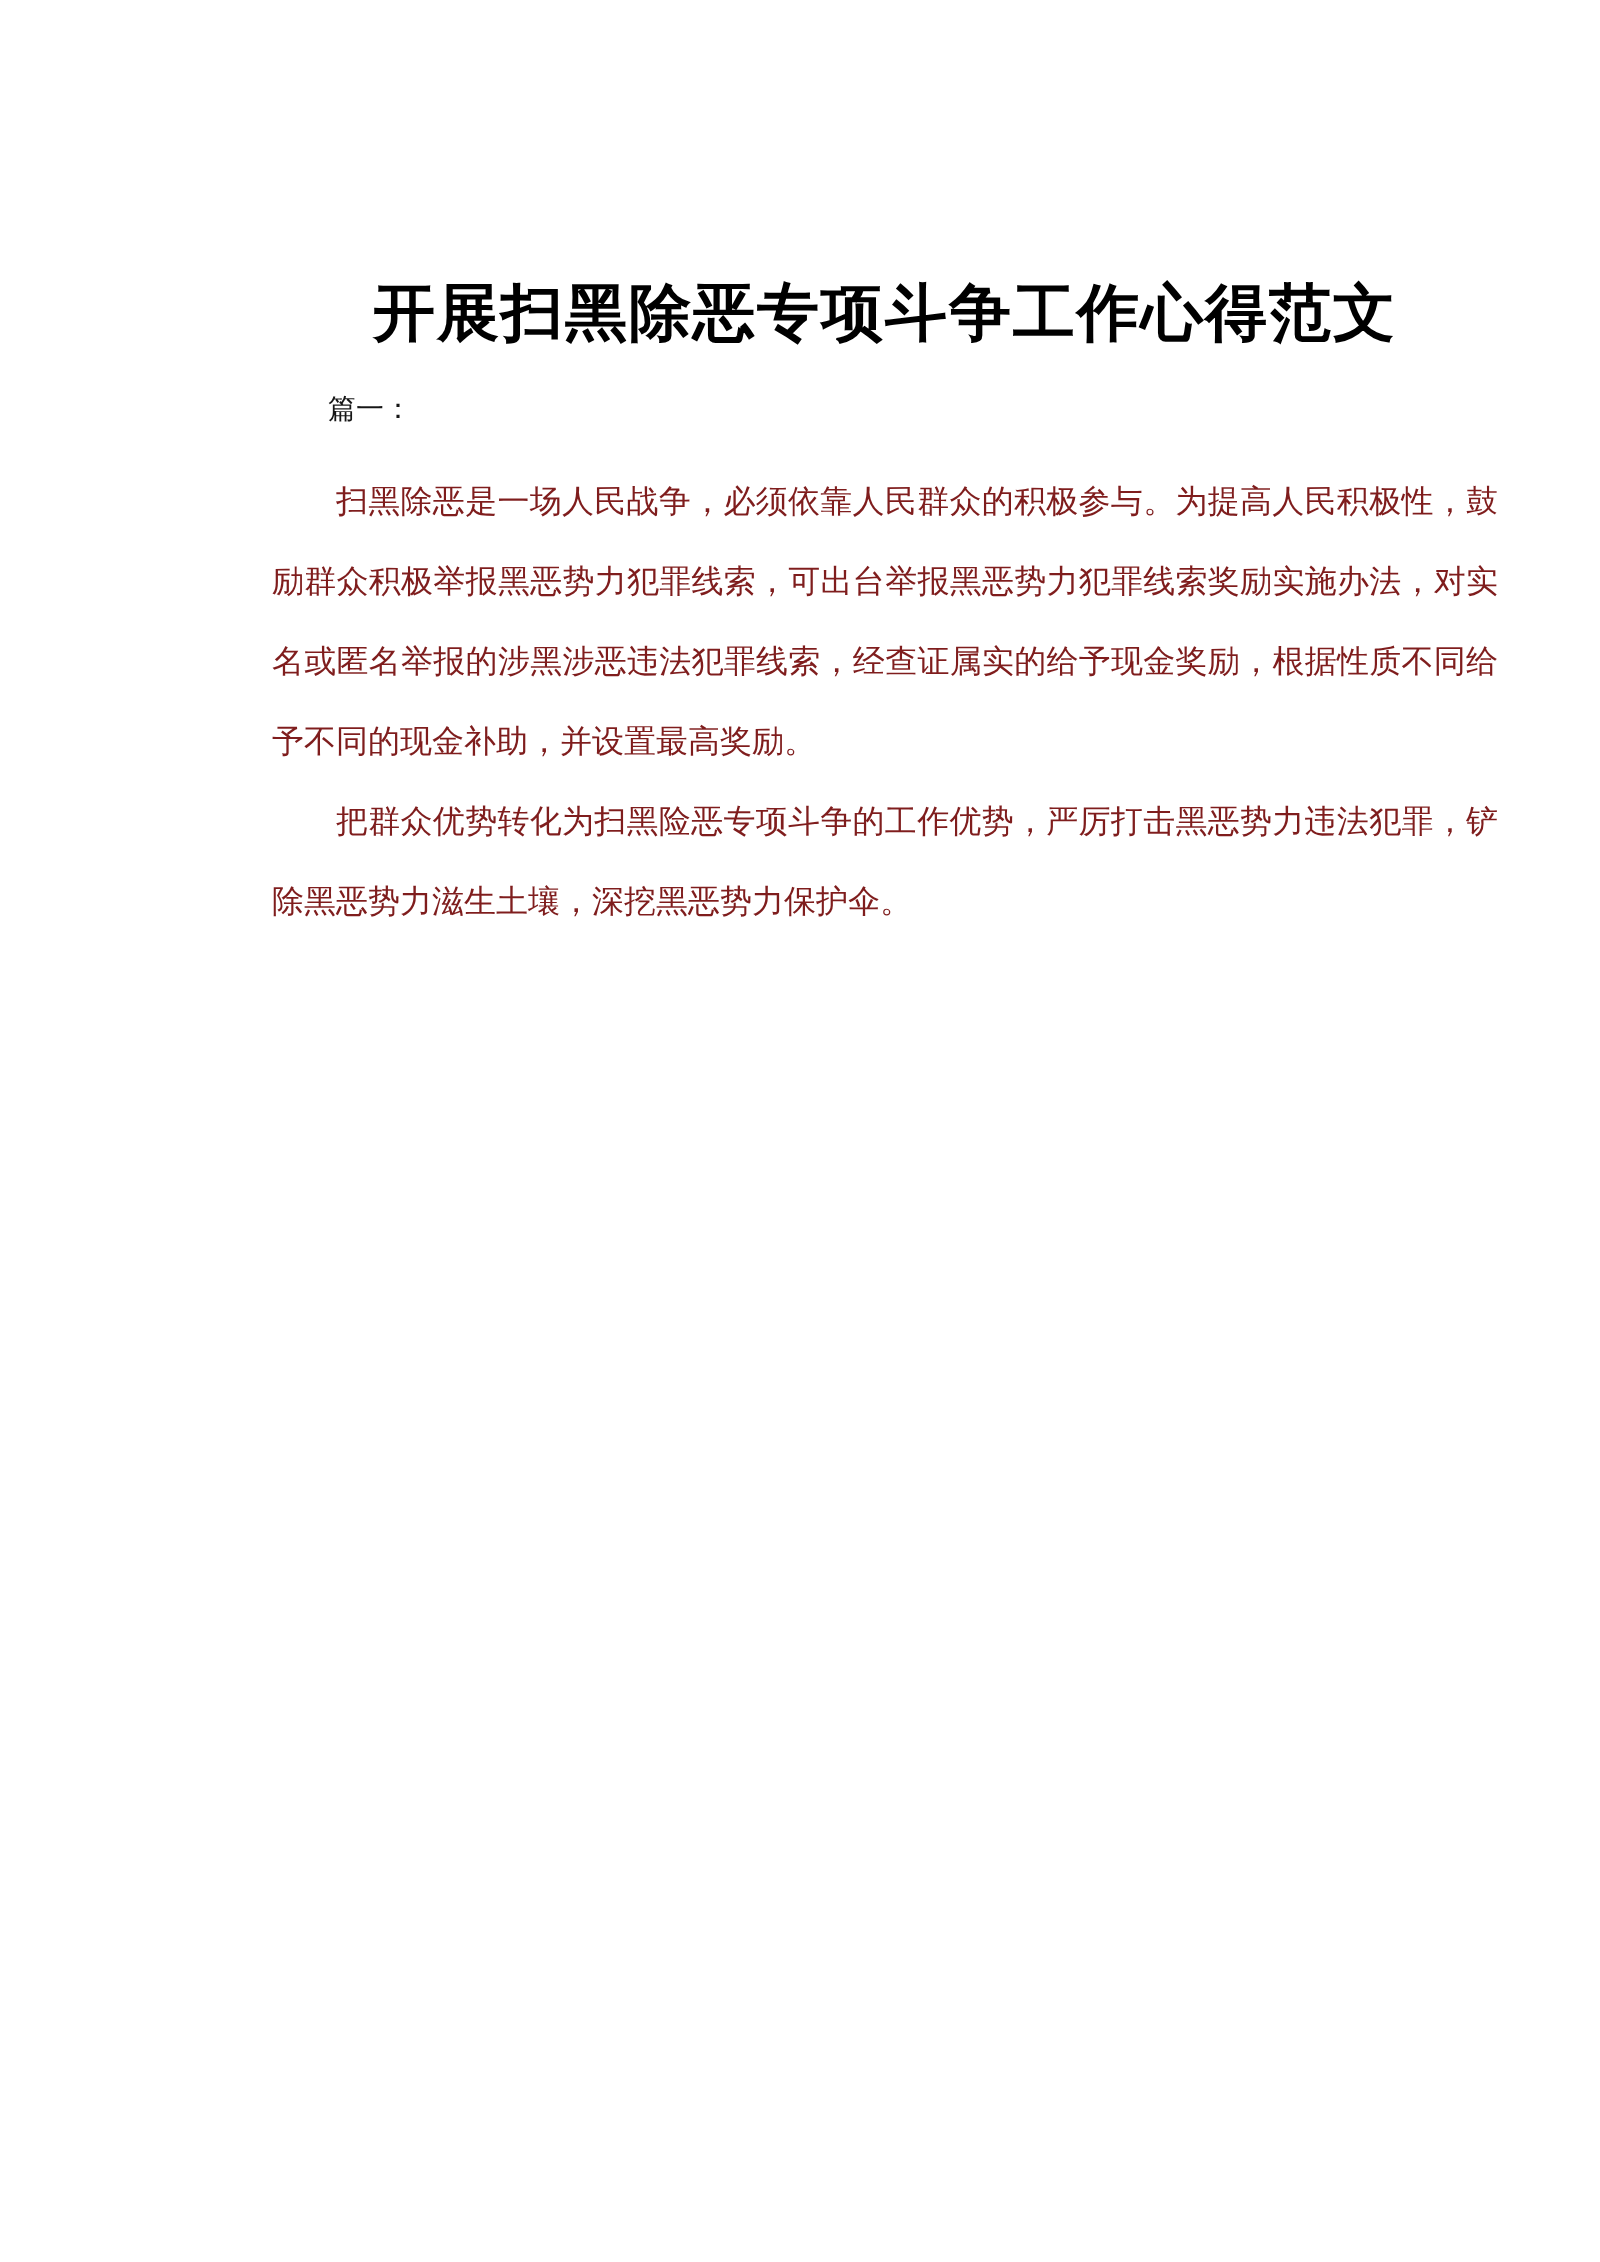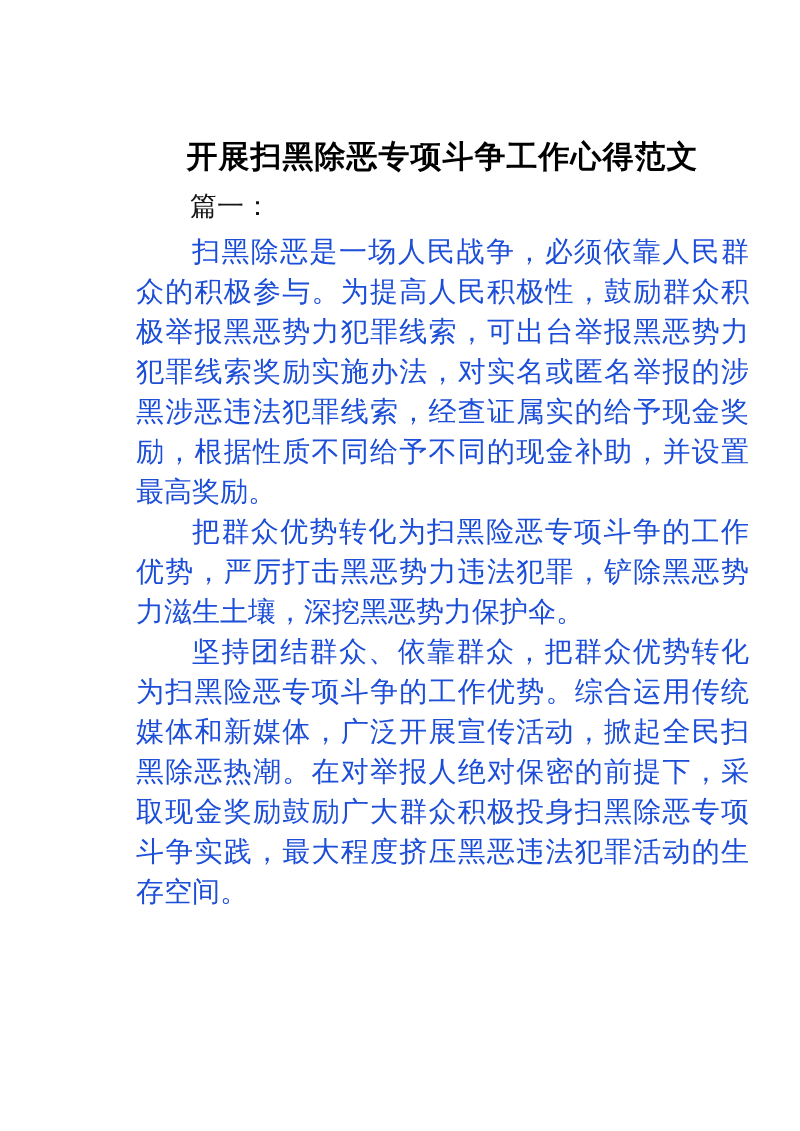--- a/index.html
+++ b/index.html
@@ -27,33 +27,33 @@
     margin: 0 0 8px 0;
     font-size: 31px;
     line-height: 42px;
     font-weight: 700;
     text-align: center;
     color: #000000;
     letter-spacing: 1px;
   }
   .section-label {
     margin: 0 0 6px 0;
-    font-size: 27px;
+    font-size: 14px;
     line-height: 40px;
     text-indent: 2em;
     color: #161616;
   }
   .body-para {
     margin: 0;
-    font-size: 28px;
+    font-size: 16px;
     line-height: 40px;
     text-indent: 2em;
     text-align: justify;
     text-justify: inter-ideograph;
-    color: #1d4ed8;
+    color: #7f1d1d;
   }
   .footer {
     position: absolute;
     left: 104px;
     top: 1036px;
     width: 613px;
     text-align: center;
     font-size: 17px;
     line-height: 24px;
     color: #2e2e2e;
@@ -61,15 +61,14 @@
 </style>
 </head>
 <body>
 
 <div class="page">
   <div class="content">
     <h1 class="doc-title">开展扫黑除恶专项斗争工作心得范文</h1>
     <div class="section-label">篇一：</div>
     <p class="body-para">扫黑除恶是一场人民战争，必须依靠人民群众的积极参与。为提高人民积极性，鼓励群众积极举报黑恶势力犯罪线索，可出台举报黑恶势力犯罪线索奖励实施办法，对实名或匿名举报的涉黑涉恶违法犯罪线索，经查证属实的给予现金奖励，根据性质不同给予不同的现金补助，并设置最高奖励。</p>
     <p class="body-para">把群众优势转化为扫黑险恶专项斗争的工作优势，严厉打击黑恶势力违法犯罪，铲除黑恶势力滋生土壤，深挖黑恶势力保护伞。</p>
-    <p class="body-para">坚持团结群众、依靠群众，把群众优势转化为扫黑险恶专项斗争的工作优势。综合运用传统媒体和新媒体，广泛开展宣传活动，掀起全民扫黑除恶热潮。在对举报人绝对保密的前提下，采取现金奖励鼓励广大群众积极投身扫黑除恶专项斗争实践，最大程度挤压黑恶违法犯罪活动的生存空间。</p>
   </div>
 </div>
 
 </body></html>

